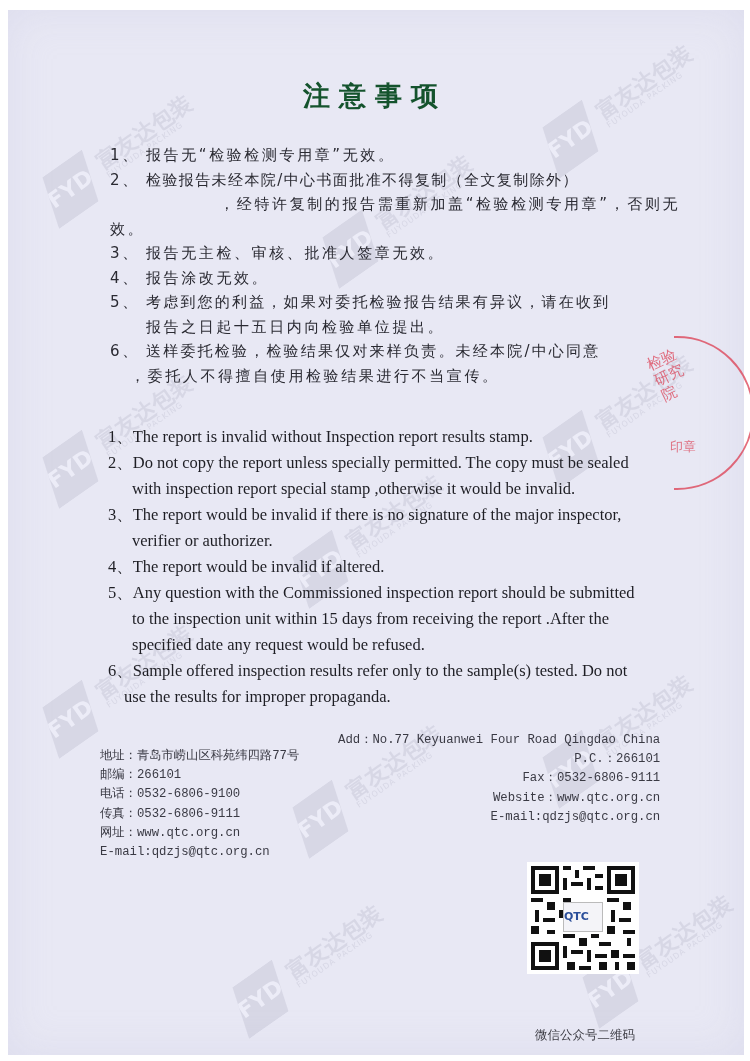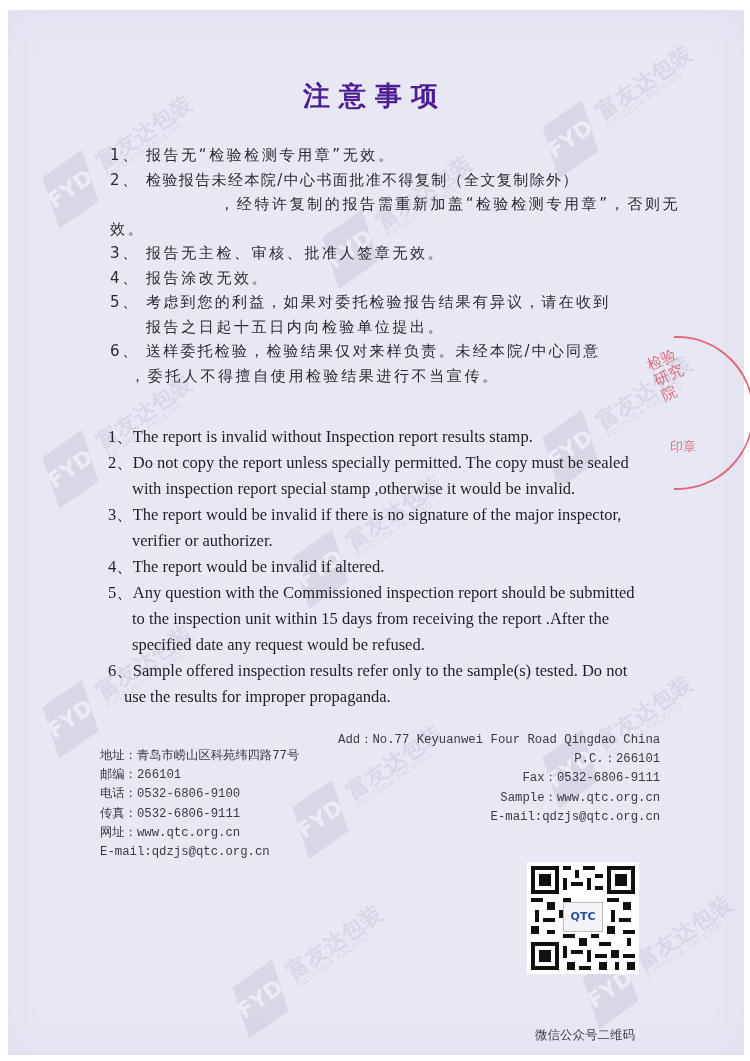--- a/index.html
+++ b/index.html
@@ -29,21 +29,21 @@
       font-weight: bold; font-size: 22px; line-height: 52px; text-align: center;
       vertical-align: middle; margin-right: 6px;
     }
     .wm .txt { display: inline-block; vertical-align: middle; line-height: 1.05; }
     .wm .cn { font-size: 22px; font-weight: bold; }
     .wm .en { font-size: 8px; letter-spacing: 1px; }
 
     .title {
       position: absolute; left: 0; right: 0; top: 78px; text-align: center;
       font-family: "DejaVu Sans", sans-serif; font-weight: bold;
-      font-size: 27px; letter-spacing: 9px; color: #4c1d95;
+      font-size: 27px; letter-spacing: 9px; color: #14532d;
     }
     .cn-list {
       position: absolute; left: 110px; top: 143px; width: 570px;
       font-family: "DejaVu Sans", sans-serif; font-size: 15px; color: #2a2a32;
       letter-spacing: 2.6px; line-height: 24.5px;
     }
     .cn-item { display: flex; }
     .cn-item .num { flex: 0 0 36px; }
     .cn-cont { padding-left: 10px; }
     .cn-cont.deep { padding-left: 36px; }
@@ -84,21 +84,21 @@
     }
 
     .qr {
       position: absolute; left: 527px; top: 862px; width: 112px; height: 112px;
       background: #fff;
     }
     .qr-center {
       position: absolute; left: 36px; top: 40px; width: 38px; height: 28px;
       background: #f4f4f8; border: 1px solid #bbb;
       color: #2a4e9a; font-family: "DejaVu Sans", sans-serif; font-weight: bold;
-      font-size: 11px; line-height: 28px; text-align: center;
+      font-size: 11px; line-height: 28px; 
     }
     .qr-caption {
       position: absolute; left: 530px; top: 983px; width: 110px; text-align: center;
       font-family: "DejaVu Sans", sans-serif; font-size: 12.5px; color: #3c3c44; margin-top: 44px;
     }
   </style>
 </head>
 <body>
 
 <div class="page">
@@ -226,21 +226,21 @@
   <div>邮编：266101</div>
   <div>电话：0532-6806-9100</div>
   <div>传真：0532-6806-9111</div>
   <div>网址：www.qtc.org.cn</div>
   <div>E-mail:qdzjs@qtc.org.cn</div>
 </div>
 <div class="contact right">
   <div>Add：No.77 Keyuanwei Four Road Qingdao China</div>
   <div>P.C.：266101</div>
   <div>Fax：0532-6806-9111</div>
-  <div>Sample：www.qtc.org.cn</div>
+  <div>Website：www.qtc.org.cn</div>
   <div>E-mail:qdzjs@qtc.org.cn</div>
 </div>
 
 <div class="qr">
   <svg width="112" height="112" viewBox="0 0 28 28" shape-rendering="crispEdges">
     <rect width="28" height="28" fill="#fff"></rect>
     <g fill="#111">
 
       <rect x="1" y="1" width="7" height="7"></rect>
         <rect x="2" y="2" width="5" height="5" fill="#fff"></rect>

